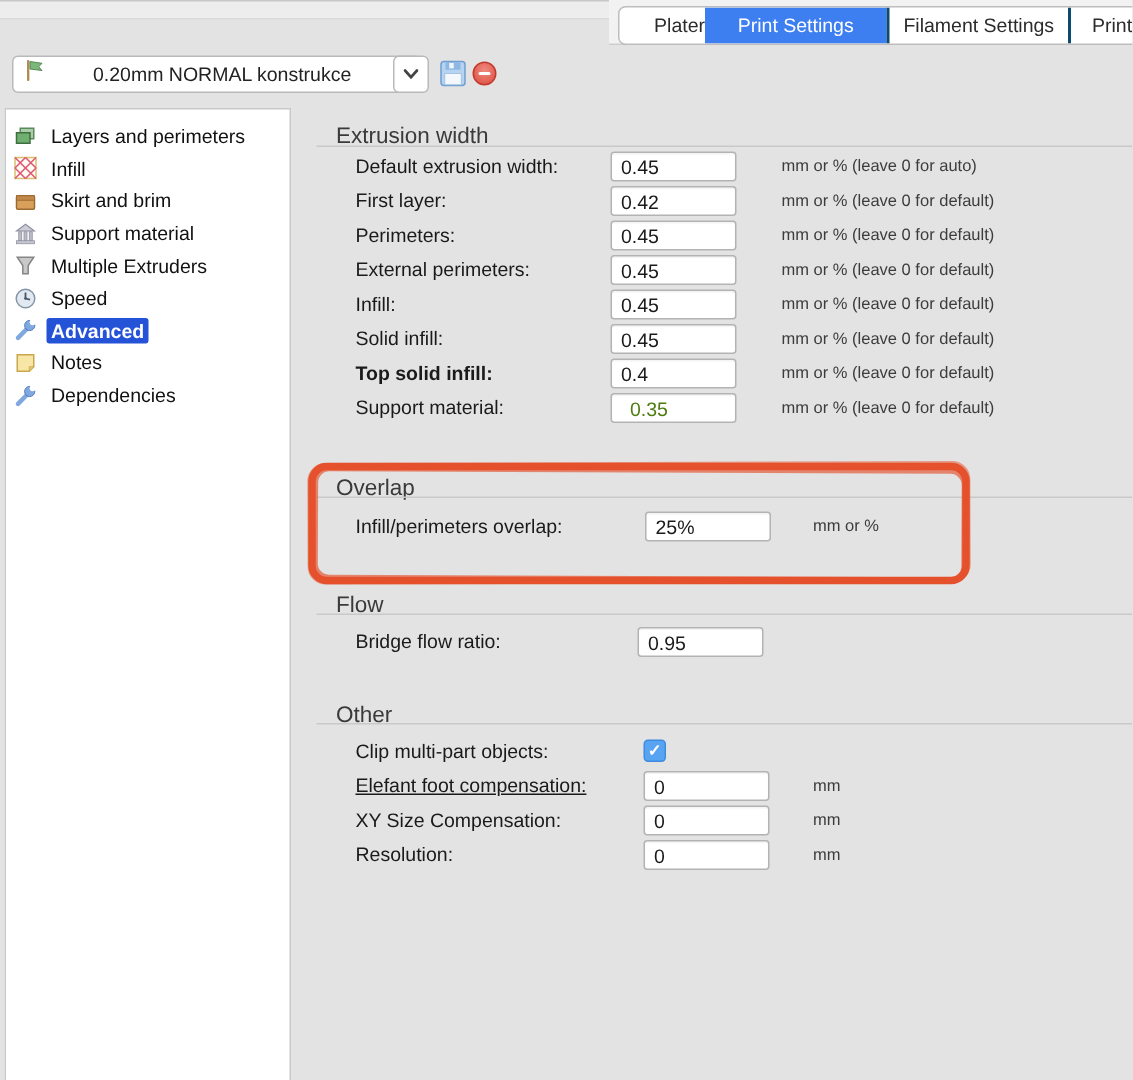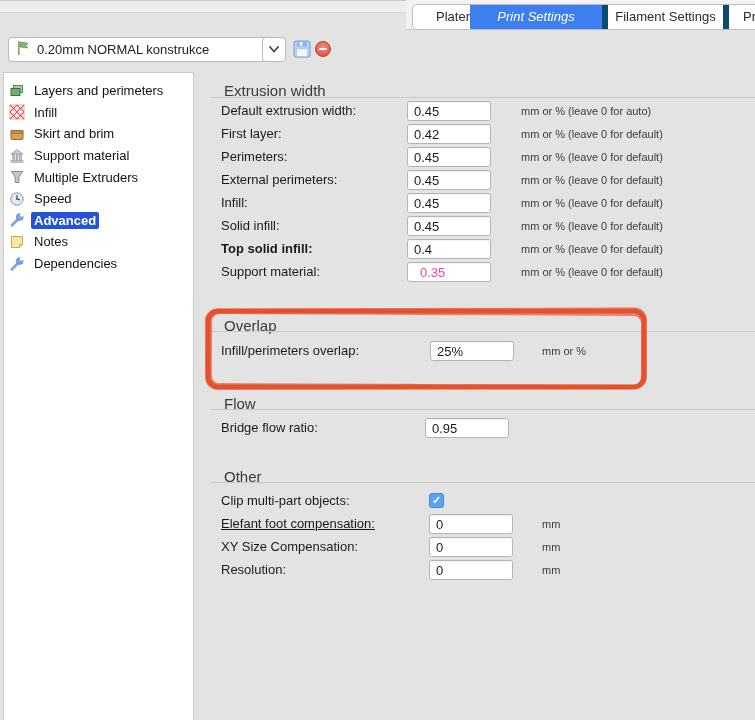--- a/index.html
+++ b/index.html
@@ -9,27 +9,27 @@
 
   
   #topband{position:absolute;left:0;top:0;width:755px;height:13px;background:#ededed;
            border-top:1px solid #c8c8c8;border-bottom:1px solid #d8d8d8;box-sizing:border-box;}
   #tabarea{position:absolute;left:406px;top:0;width:349px;height:30px;background:#f2f2f2;
            border-bottom:1px solid #cdcdcd;box-sizing:border-box;}
   #tabbar{position:absolute;left:412px;top:4px;height:26px;display:flex;background:#fff;
           border:1px solid #bdbdbd;border-radius:5px;overflow:hidden;box-sizing:border-box;}
   .tab{height:24px;line-height:24px;font-size:13px;color:#2b2b2b;text-align:center;
        box-sizing:border-box;white-space:nowrap;}
-  .tab + .tab{border-left:6px solid #0c4a6e;}
+  .tab + .tab{border-left:2px solid #0c4a6e;}
   .tab.selected{background:#3d7ef0;color:#fff;border-left:none;}
 
   
   #preset-combo{position:absolute;left:8px;top:37px;width:273px;height:25px;background:#fff;
                 border:1px solid #b9b9b9;border-radius:4px;box-sizing:border-box;
-                display:flex;align-items:center;padding-left:6px;}
+                display:flex;align-items:center;padding-left:6px;gap:25px;}
   #preset-combo .txt{font-size:13px;color:#222;margin-left:6px;white-space:nowrap;}
   #preset-drop{position:absolute;left:262px;top:37px;width:24px;height:25px;background:#fff;
                border:1px solid #b9b9b9;border-radius:4px;box-sizing:border-box;
                display:flex;align-items:center;justify-content:center;}
   #save-btn{position:absolute;left:293px;top:40px;width:18px;height:18px;}
   #delete-btn{position:absolute;left:315px;top:41px;width:16px;height:16px;border-radius:50%;
               background:radial-gradient(circle at 50% 35%,#ef8a80,#dd4b3e);border:1px solid #c2392e;
               box-sizing:border-box;display:flex;align-items:center;justify-content:center;}
   #delete-btn .bar{width:8px;height:2.5px;background:#fff;border-radius:1px;}
 
@@ -38,40 +38,40 @@
            border:1px solid #c9c9c9;box-sizing:border-box;padding-top:7px;}
   .side-item{height:21.6px;display:flex;align-items:center;padding-left:5px;cursor:default;}
   .side-item .icon{width:16px;height:16px;flex:0 0 16px;display:flex;align-items:center;}
   .side-item .lbl{font-size:13px;color:#111;margin-left:6px;white-space:nowrap;padding:1px 3px;}
   .side-item.selected .lbl{background:#2553d8;color:#fff;font-weight:bold;border-radius:2px;}
 
   
   #main{position:absolute;left:197px;top:13px;width:558px;height:707px;}
   .sec-header{position:absolute;left:27px;font-size:15px;color:#3a3a3a;}
   .sec-line{position:absolute;left:14px;width:544px;height:1px;background:#c9c9c9;}
-  .row-label{position:absolute;left:24px;font-size:13px;color:#1a1a1a;line-height:20px;white-space:nowrap;}
+  .row-label{position:absolute;left:40px;font-size:13px;color:#1a1a1a;line-height:20px;white-space:nowrap;}
   .field{position:absolute;width:84px;height:20px;background:#fff;border:1px solid #b3b3b3;
          border-radius:2.5px;box-sizing:border-box;font-family:"Liberation Sans",sans-serif;
          font-size:13px;color:#1a1a1a;padding:0 0 0 6px;box-shadow:inset 0 1px 1px rgba(0,0,0,0.05);}
-  .field.disabled{color:#ec4899;padding-left:12px;}
+  .field.disabled{color:#4d7c0f;padding-left:12px;}
   .row-unit{position:absolute;font-size:11px;color:#3c3c3c;line-height:20px;white-space:nowrap;}
   .checkbox{position:absolute;width:15px;height:15px;border-radius:3px;border:1px solid #3d8ce0;
             box-sizing:border-box;display:flex;align-items:center;justify-content:center;
             color:#fff;font-size:11px;font-weight:bold;}
   #annotation{position:absolute;left:200px;top:301px;pointer-events:none;}
 </style>
 </head>
 <body>
 
 <div id="window">
   <div id="topband"></div>
   <div id="tabarea"></div>
   <div id="tabbar">
       <div class="tab" style="width: 57px; text-align: right;">Plater</div>
-      <div class="tab selected" style="width: 132px; background: rgb(61, 126, 240); font-style: italic;">Print Settings</div>
+      <div class="tab selected" style="width: 121px; background: rgb(61, 126, 240);">Print Settings</div>
       <div class="tab" style="width: 121px;">Filament Settings</div>
       <div class="tab" style="width: 80px; text-align: left; padding-left: 14px;">Printe</div>
     </div>
 
   <div id="preset-combo">
     <span class="icon"><svg width="16" height="16" viewBox="0 0 16 16">
           <rect x="3" y="1" width="1.6" height="14" rx="0.6" fill="#b08d57"></rect>
           <path d="M5 2 L13 3.2 L10.8 5.5 L13 8 L5 7 Z" fill="#7cb87c" stroke="#4e7e4e" stroke-width="0.6"></path>
         </svg></span>
     <span class="txt">0.20mm NORMAL konstrukce</span>

